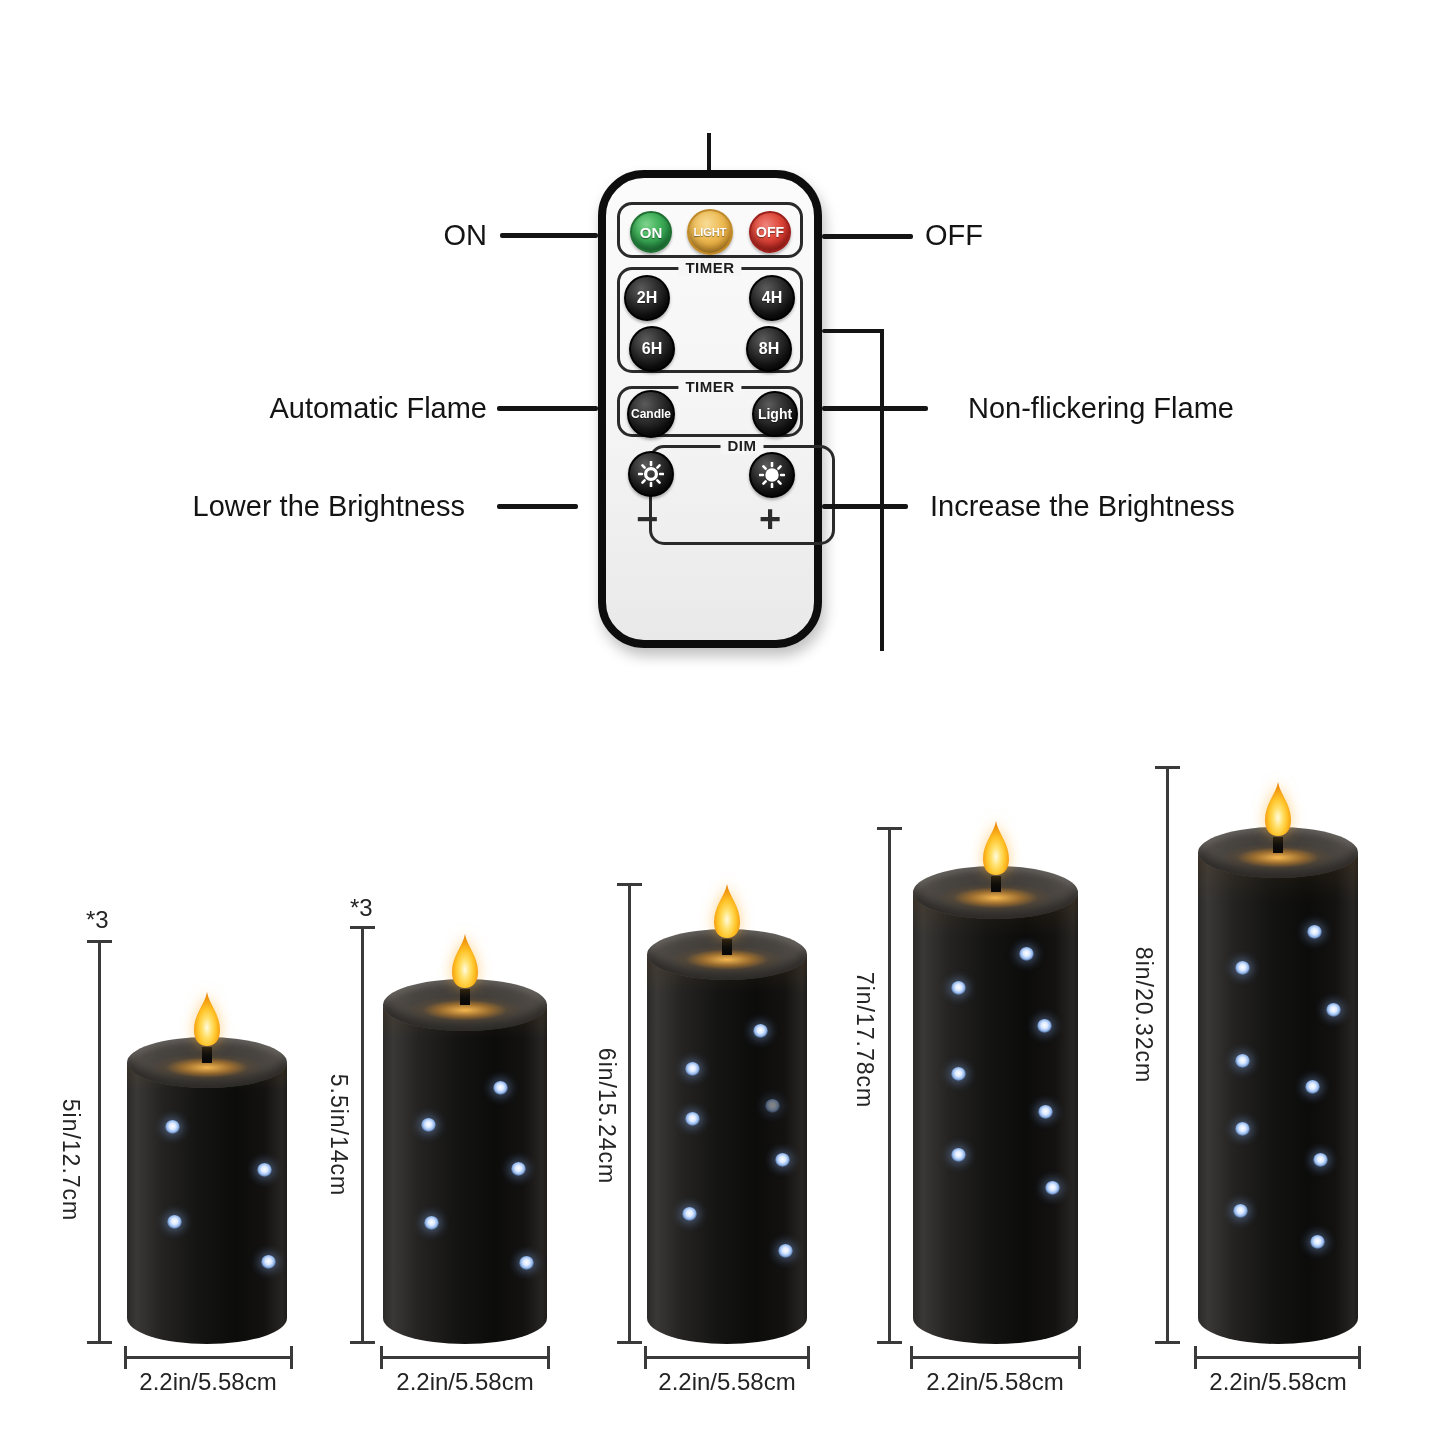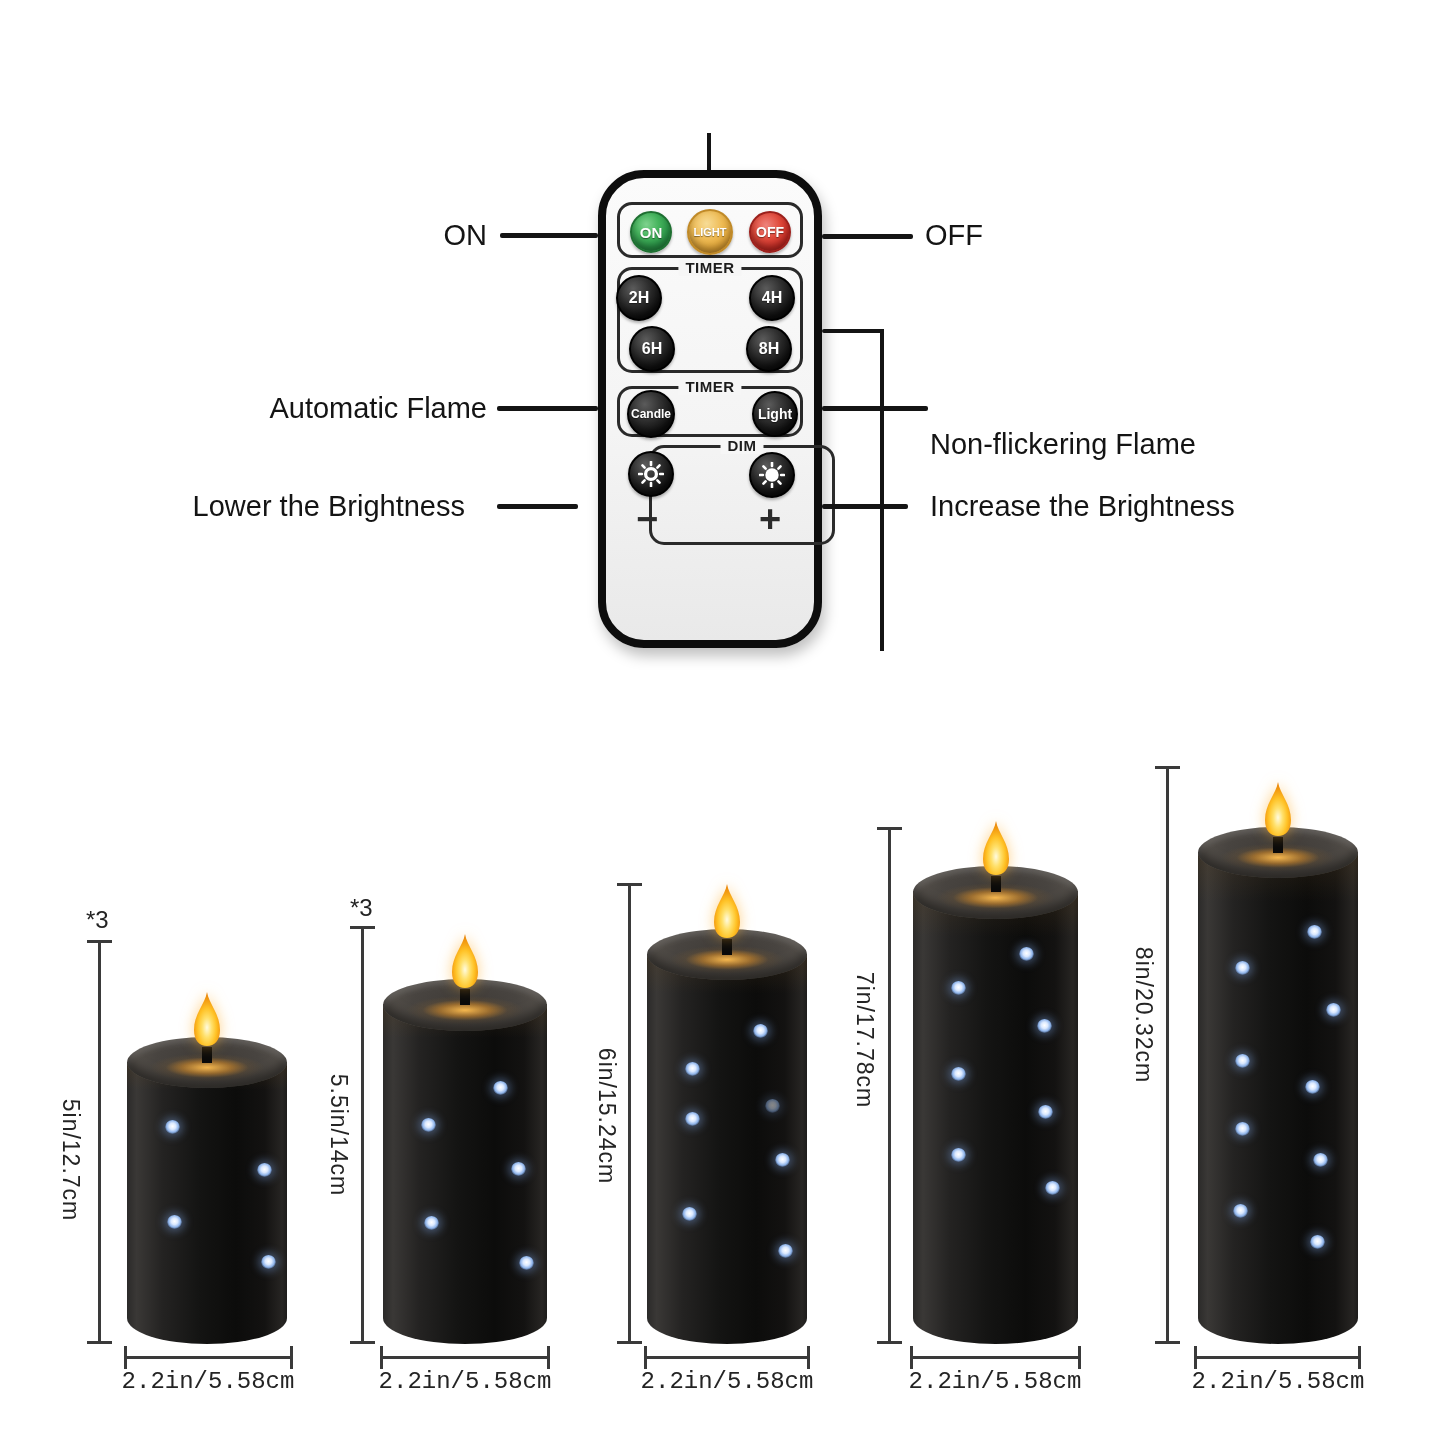--- a/index.html
+++ b/index.html
@@ -52,21 +52,21 @@
 
   
   .meas-v{position:absolute;width:3px;background:#3a3a3a;}
   .meas-v::before,.meas-v::after{content:"";position:absolute;left:-11px;width:25px;height:3px;background:#3a3a3a;}
   .meas-v::before{top:0;} .meas-v::after{bottom:0;}
   .meas-h{position:absolute;height:3px;background:#3a3a3a;}
   .meas-h::before,.meas-h::after{content:"";position:absolute;top:-10px;width:3px;height:23px;background:#3a3a3a;}
   .meas-h::before{left:0;} .meas-h::after{right:0;}
   .vlabel{position:absolute;writing-mode:vertical-rl;text-orientation:mixed;transform:translate(-50%,-50%);
           font-size:23px;color:#242424;letter-spacing:1px;white-space:nowrap;}
-  .wlabel{position:absolute;transform:translateX(-50%);font-size:24px;color:#242424;white-space:nowrap;font-family:Liberation Mono, monospace;}
+  .wlabel{position:absolute;transform:translateX(-50%);font-size:24px;color:#242424;white-space:nowrap;}
   .qty{position:absolute;font-size:24px;color:#242424;}
 </style>
 </head>
 <body>
 
 <div id="stage">
 
   <div class="vrule" style="left:707px;top:133px;height:40px;"></div>
 
   <div class="remote">
@@ -77,21 +77,21 @@
     <div class="btn amber" style="left:81px;top:31px;width:42px;height:42px;">
       <span style="font-size:11px;">LIGHT</span>
       </div>
     <div class="btn red" style="left:143px;top:33px;width:38px;height:38px;">
       <span style="font-size:14px;">OFF</span>
       </div>
 
     <div class="rbox" style="left:11px;top:89px;width:186px;height:106px;">
       <span class="legend">TIMER</span>
       </div>
-    <div class="btn dark" style="left:10px;top:97px;width:42px;height:42px;justify-content:center;">
+    <div class="btn dark" style="left:18px;top:97px;width:42px;height:42px;justify-content:center;">
       <span style="font-size:16px;">2H</span>
       </div>
     <div class="btn dark" style="left:143px;top:97px;width:42px;height:42px;">
       <span style="font-size:16px;">4H</span>
       </div>
     <div class="btn dark" style="left:23px;top:148px;width:42px;height:42px;">
       <span style="font-size:16px;">6H</span>
       </div>
     <div class="btn dark" style="left:140px;top:148px;width:42px;height:42px;">
       <span style="font-size:16px;">8H</span>
@@ -144,21 +144,21 @@
     <div class="pm" style="left:144px;top:327px;">+</div>
   </div>
 
   <div class="callout" style="right:958px;top:219px;">ON</div>
   <div class="dash" style="left:500px;top:233px;width:98px;"></div>
   <div class="callout" style="left:925px;top:219px;">OFF</div>
   <div class="dash" style="left:822px;top:234px;width:91px;"></div>
 
   <div class="callout" style="right:958px;top:392px;">Automatic Flame</div>
   <div class="dash" style="left:497px;top:406px;width:101px;"></div>
-  <div class="callout" style="left:930px;top:392px;margin-top:36px;">Non-flickering Flame</div>
+  <div class="callout" style="left:968px;top:392px;">Non-flickering Flame</div>
   <div class="dash" style="left:822px;top:406px;width:106px;"></div>
 
   <div class="callout" style="right:980px;top:490px;">Lower the Brightness</div>
   <div class="dash" style="left:497px;top:504px;width:81px;"></div>
   <div class="callout" style="left:930px;top:490px;">Increase the Brightness</div>
   <div class="dash" style="left:822px;top:504px;width:86px;"></div>
 
   <div class="dash" style="left:822px;top:329px;width:62px;height:4px;"></div>
   <div class="vrule" style="left:880px;top:329px;height:322px;"></div>
 

